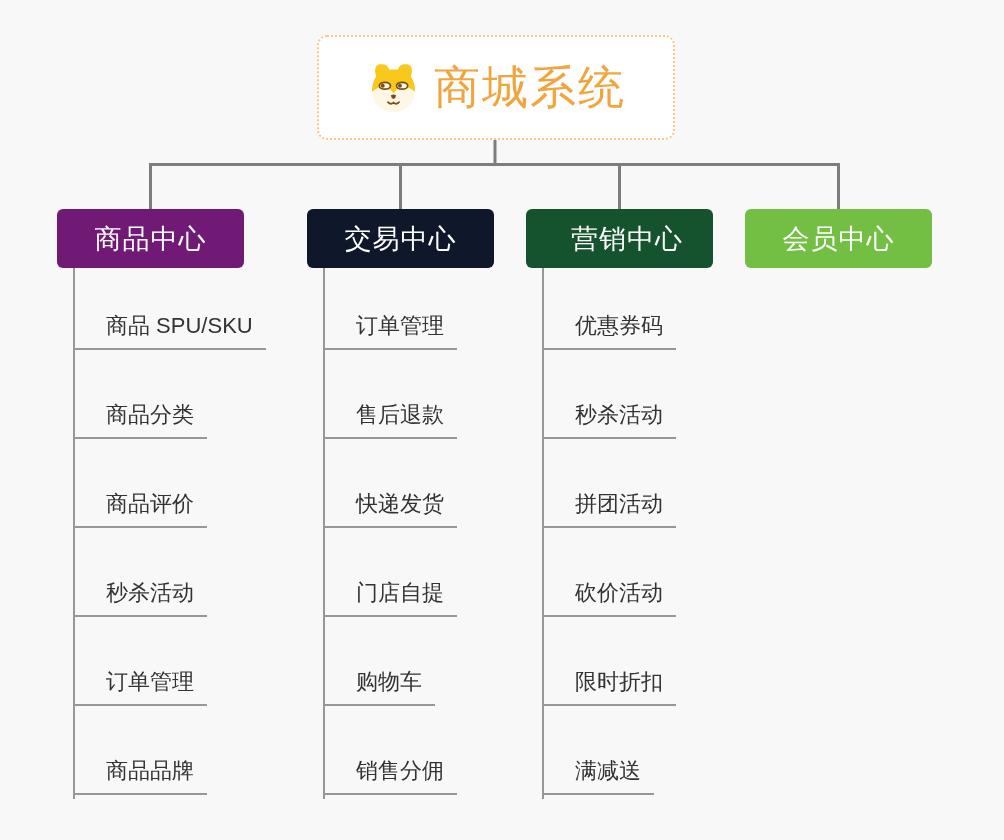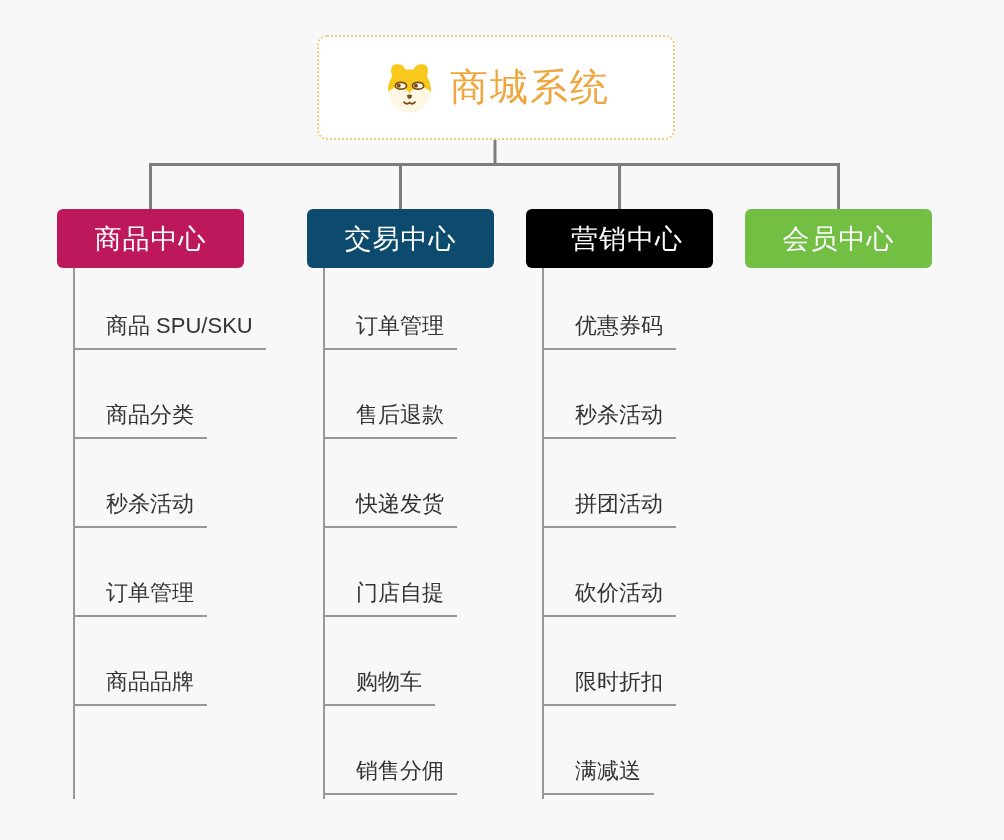--- a/index.html
+++ b/index.html
@@ -18,21 +18,21 @@
     position:absolute; left:317px; top:35px;
     width:358px; height:105px;
     background:#ffffff;
     border:2px dotted #f5c87f;
     border-radius:10px;
     box-sizing:border-box;
     display:flex; align-items:center; justify-content:center;
     gap:13px;
   }
   .root-title {
-    font-size:38px;
+    font-size:46px;
     letter-spacing:2px;
     color:#f0a63f;
     white-space:nowrap;
     text-align:center;
   }
   .dog-icon { width:55px; height:55px; display:block; }
   
   .connectors {
     position:absolute; left:0; top:0;
     width:1004px; height:840px;
@@ -94,44 +94,47 @@
       <ellipse cx="42" cy="30" rx="6.5" ry="4" fill="#fff7e6" stroke="#7a4e12" stroke-width="2"></ellipse>
       <circle cx="19.5" cy="30" r="2.3" fill="#7a4e12"></circle>
       <circle cx="39.5" cy="30" r="2.3" fill="#7a4e12"></circle>
       <path d="M29 41 Q32 39 35 41 Q35 44.5 32 45.5 Q29 44.5 29 41 Z" fill="#7a4e12"></path>
       <path d="M25.5 49 Q29 52.5 32 49.5 Q35 52.5 38.5 49" stroke="#7a4e12" stroke-width="2" fill="none" stroke-linecap="round"></path>
     </svg>
     <span class="root-title">商城系统</span>
   </div>
 
   <div class="branch" style="left:57px">
-    <div class="branch-box" style="background-color: #be185d;">
+    <div class="branch-box" style="background-color: #701a75;">
       <span class="branch-label">商品中心</span>
     </div>
     <div class="branch-items">
       <div class="item">
           <span class="item-label">商品 SPU/SKU</span>
         </div>
       <div class="item">
           <span class="item-label">商品分类</span>
+        </div>
+      <div class="item">
+          <span class="item-label">商品评价</span>
         </div>
       <div class="item">
           <span class="item-label">秒杀活动</span>
         </div>
       <div class="item">
           <span class="item-label">订单管理</span>
         </div>
       <div class="item">
           <span class="item-label">商品品牌</span>
         </div>
     </div>
   </div>
 
   <div class="branch" style="left:307px">
-    <div class="branch-box" style="background-color: #0c4a6e;">
+    <div class="branch-box" style="background-color: #0f172a;">
       <span class="branch-label">交易中心</span>
     </div>
     <div class="branch-items">
       <div class="item">
           <span class="item-label">订单管理</span>
         </div>
       <div class="item">
           <span class="item-label">售后退款</span>
         </div>
       <div class="item">
@@ -143,21 +146,21 @@
       <div class="item">
           <span class="item-label">购物车</span>
         </div>
       <div class="item">
           <span class="item-label">销售分佣</span>
         </div>
     </div>
   </div>
 
   <div class="branch" style="left:526px">
-    <div class="branch-box" style="background-color: #000000; padding-left: 15px;">
+    <div class="branch-box" style="background-color: #14532d; padding-left: 15px;">
       <span class="branch-label">营销中心</span>
     </div>
     <div class="branch-items">
       <div class="item">
           <span class="item-label">优惠券码</span>
         </div>
       <div class="item">
           <span class="item-label">秒杀活动</span>
         </div>
       <div class="item">

